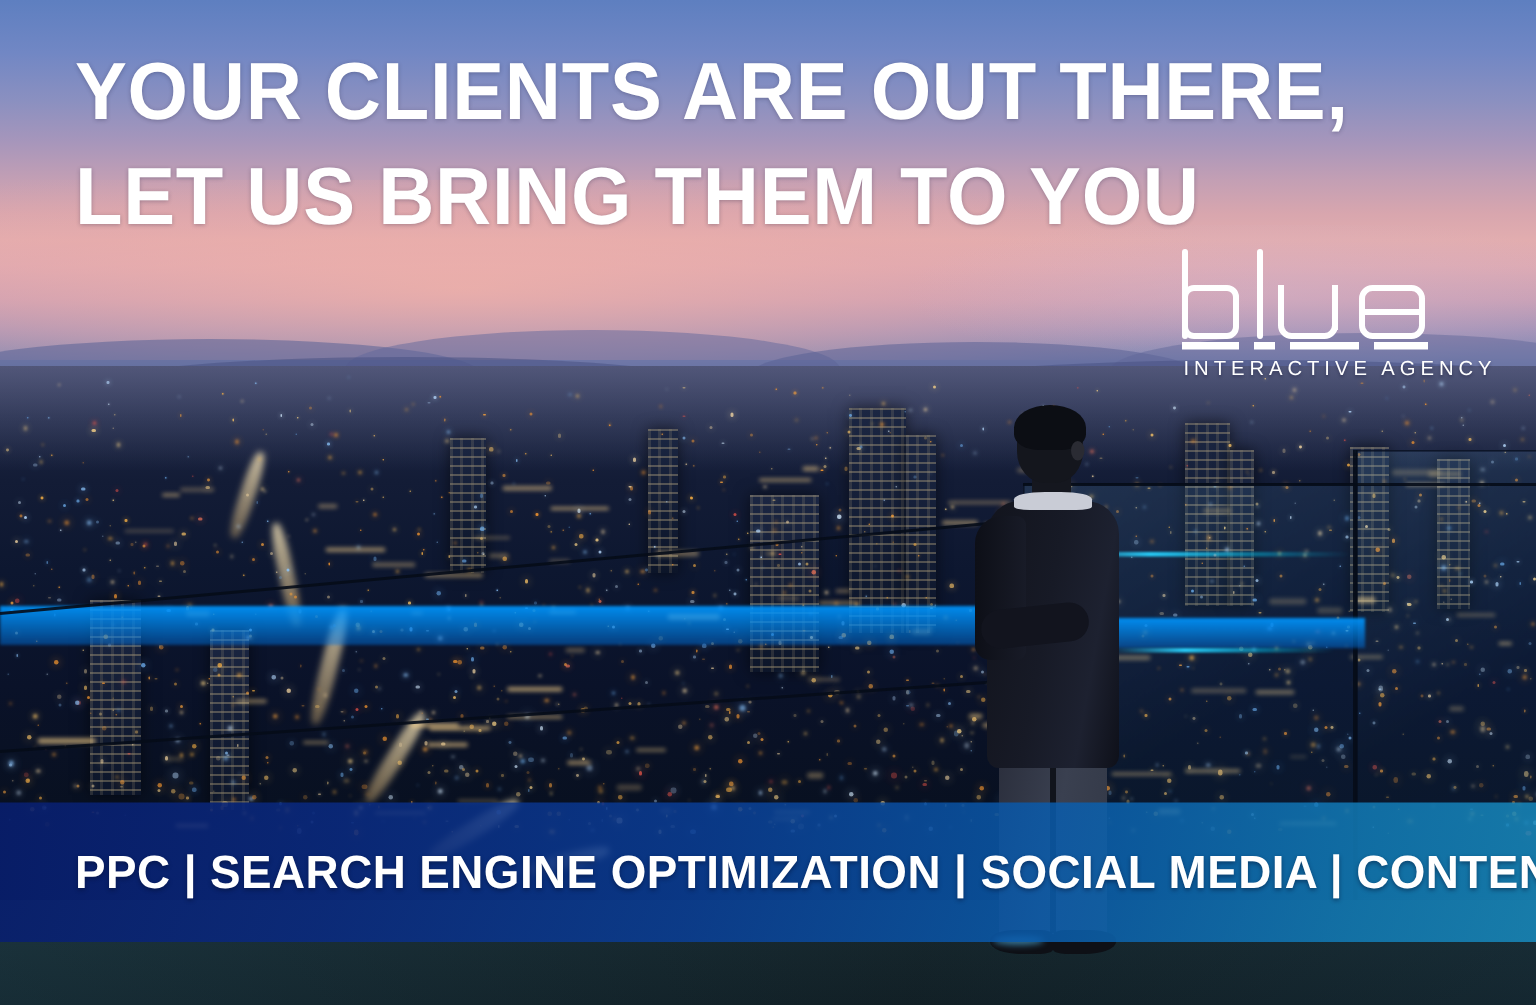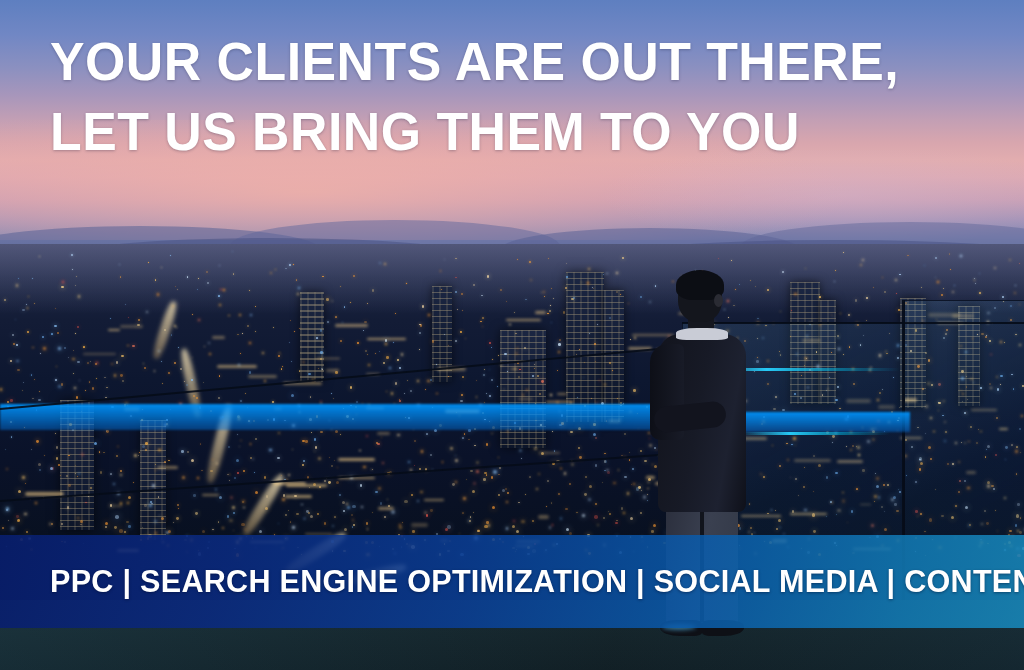--- a/index.html
+++ b/index.html
@@ -1906,17 +1906,30 @@
     <div class="m-head"></div>
     <div class="m-hair"></div>
     <div class="m-ear"></div>
   </div>
 
   <div class="headline">
     <div>YOUR CLIENTS ARE OUT THERE,</div>
     <div>LET US BRING THEM TO YOU</div>
   </div>
 
+  <div class="logo">
+    <div class="logo-word" aria-label="blue" title="blue">
+      <div class="lt lt-b-stem"></div>
+      <div class="lt lt-b-bowl"></div>
+      <div class="lt lt-l"></div>
+      <div class="lt lt-u"></div>
+      <div class="lt lt-u-r"></div>
+      <div class="lt lt-e"></div>
+      <div class="lt lt-e-bar"></div>
+    </div>
+    <div class="logo-underline"></div>
+    <div class="logo-sub">INTERACTIVE AGENCY</div>
+  </div>
 
   <div class="bottom-bar"></div>
   <div class="bottom-bar-text">PPC | SEARCH ENGINE OPTIMIZATION | SOCIAL MEDIA | CONTENT MARKETING</div>
 
 </div>
 
 </body></html>

